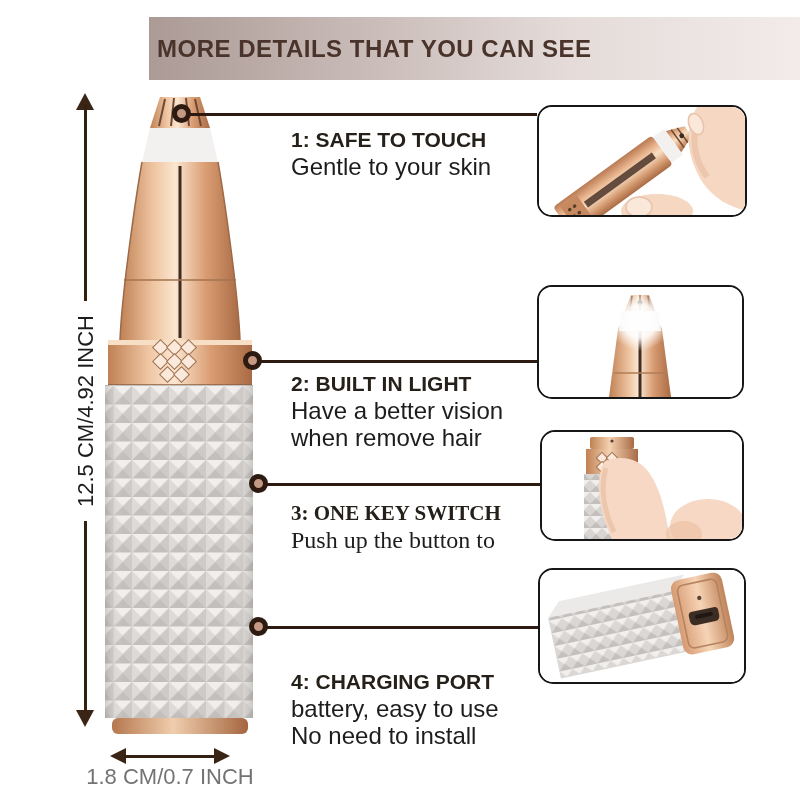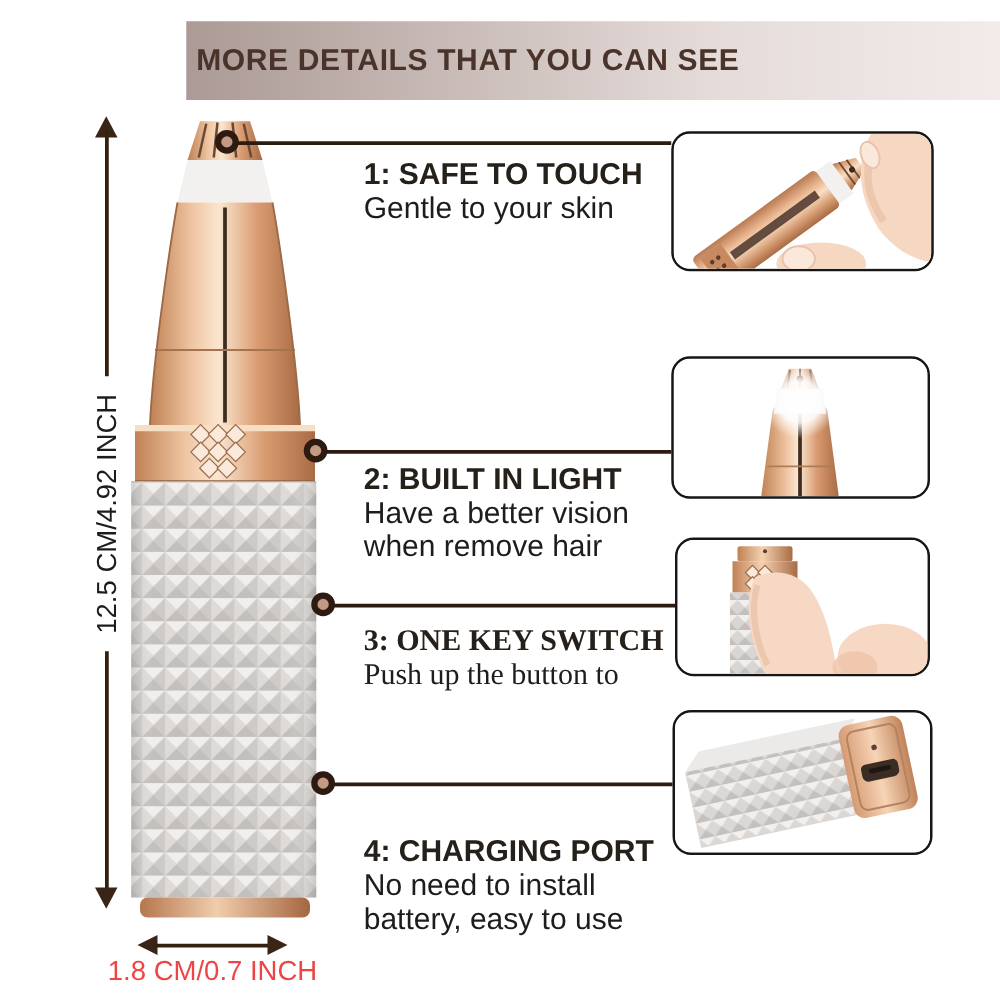--- a/index.html
+++ b/index.html
@@ -21,30 +21,30 @@
   .arrow-down{left:76px;top:710px;width:0;height:0;border-left:9px solid transparent;
               border-right:9px solid transparent;border-top:17px solid #3a2415;}
   .dim-label-v{left:-24px;top:397px;width:220px;height:28px;transform:rotate(-90deg);
                transform-origin:50% 50%;text-align:center;font-size:22px;color:#1c1c1c;
                background:#ffffff;line-height:28px;white-space:nowrap;}
   .dim-line-h{left:124px;top:755px;width:92px;height:3px;background:#33200f;}
   .arrow-left{left:110px;top:748px;width:0;height:0;border-top:8px solid transparent;
               border-bottom:8px solid transparent;border-right:16px solid #3a2415;}
   .arrow-right{left:214px;top:748px;width:0;height:0;border-top:8px solid transparent;
                border-bottom:8px solid transparent;border-left:16px solid #3a2415;}
-  .dim-label-h{left:70px;top:764px;width:200px;text-align:center;font-size:22px;color:#ef4444;
+  .dim-label-h{left:70px;top:764px;width:200px;text-align:center;font-size:22px;color:#737373;
                white-space:nowrap;}
 
   
   .co-line{height:3px;background:#2d1a10;}
   .co-dot{width:9px;height:9px;border-radius:50%;background:#c59a85;border:5px solid #2d1a10;}
 
   
   .callout{width:252px;}
-  .co-title{font-weight:bold;font-size:24px;color:#26201a;line-height:27px;white-space:nowrap;}
+  .co-title{font-weight:bold;font-size:21px;color:#26201a;line-height:27px;white-space:nowrap;}
   .co-desc{font-size:24px;color:#1d1d1d;line-height:27px;white-space:nowrap;}
 
   
   .photo{border:2px solid #161616;border-radius:15px;background:#ffffff;overflow:hidden;}
   .photo svg{display:block;}
 </style>
 </head>
 <body>
 
 <div id="canvas">
@@ -158,22 +158,22 @@
     <div class="co-desc">when remove hair</div>
   </div>
 
   <div class="abs callout" style="left:291px;top:500px;font-family:Liberation Serif, serif;">
     <div class="co-title">3: ONE KEY SWITCH</div>
     <div class="co-desc">Push up the button to</div>
   </div>
 
   <div class="abs callout" style="left:291px;top:668px;">
     <div class="co-title">4: CHARGING PORT</div>
+    <div class="co-desc">battery, easy to use</div>
     <div class="co-desc">No need to install</div>
-    <div class="co-desc">battery, easy to use</div>
   </div>
 
   <div class="abs photo" style="left:537px;top:105px;width:206px;height:108px;">
     <svg width="206" height="108" viewBox="0 0 206 108">
       <defs>
         <linearGradient id="g1" x1="0" y1="0" x2="0" y2="1">
           <stop offset="0" stop-color="#b97a52"></stop>
             <stop offset="0.3" stop-color="#eab791"></stop>
           <stop offset="0.5" stop-color="#f9dfc4"></stop>
             <stop offset="0.78" stop-color="#d49a70"></stop>

